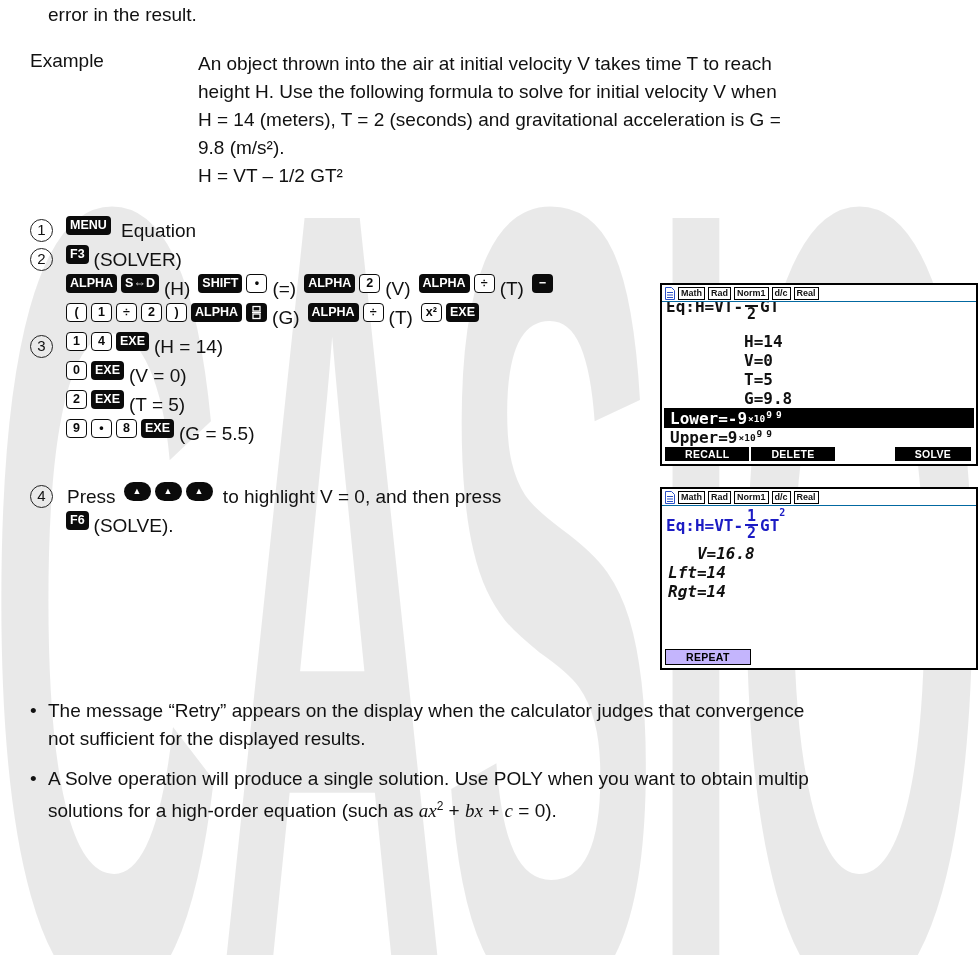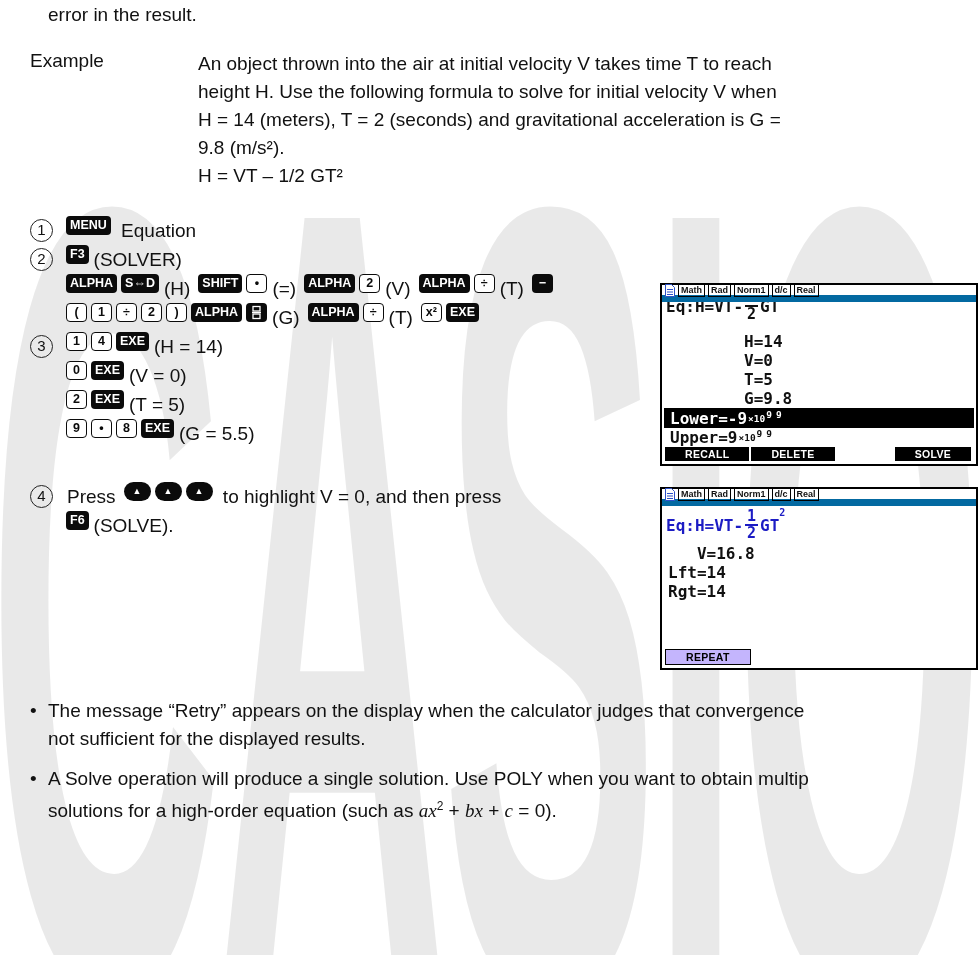--- a/index.html
+++ b/index.html
@@ -49,37 +49,37 @@
   
   .screen {
     position:absolute; left:660px; width:318px; height:183px;
     border:2px solid #000; background:#fff;
     font-family:"DejaVu Sans Mono", monospace; font-weight:bold;
   }
   #screen1 { top:283px; }
   #screen2 { top:487px; }
   .statusbar {
     display:flex; align-items:center; gap:3px; height:17px;
-    padding:1px 3px; border-bottom:7px solid #0369a1;
+    padding:1px 3px; border-bottom:1px solid #0369a1;
   }
   .file-ic { display:inline-flex; }
   .badge {
     font-family:"Liberation Sans", sans-serif;
     font-size:9px; font-weight:bold; line-height:11px;
     border:1px solid #000; padding:0 2px;
   }
   .eq-clip { height:30px; overflow:hidden; position:relative; }
   .eq-inner { position:absolute; top:-12px; left:4px; display:flex; align-items:center; font-size:16px; }
   .frac { display:inline-flex; flex-direction:column; align-items:center; margin:0 2px; font-size:15px; line-height:15px; }
   .frac .den { border-top:2px solid currentColor; padding:0 2px; }
   .eq-sup { font-size:10px; align-self:flex-start; margin-top:1px; }
   .eq-blue { color:#1c1cc4; display:flex; align-items:center; font-size:16px; height:38px; padding-left:4px; }
   .srow { font-size:16px; line-height:19px; white-space:pre; }
   .vrow { padding-left:82px; }
-  .rrow { padding-left:6px; }
+  .rrow { padding-left:6px;font-style:italic; }
   .hl   { background:#000; color:#fff; margin:0 2px; padding-left:6px; display:flex; align-items:center; height:20px; }
   .urow { padding-left:8px; display:flex; align-items:flex-start; height:20px; }
   .mul  { font-size:9.5px; margin-left:1px; }
   .exp  { font-size:9.5px; letter-spacing:4px; position:relative; top:-4px; margin-left:1px; }
   .softkeys { position:absolute; left:3px; right:3px; bottom:3px; display:flex; align-items:center; }
   .skey {
     font-family:"Liberation Sans", sans-serif; font-size:10.5px; font-weight:bold;
     padding:1px 20px; margin-right:2px; letter-spacing:0.3px;
   }
   .skey.dark { background:#000; color:#fff; }

